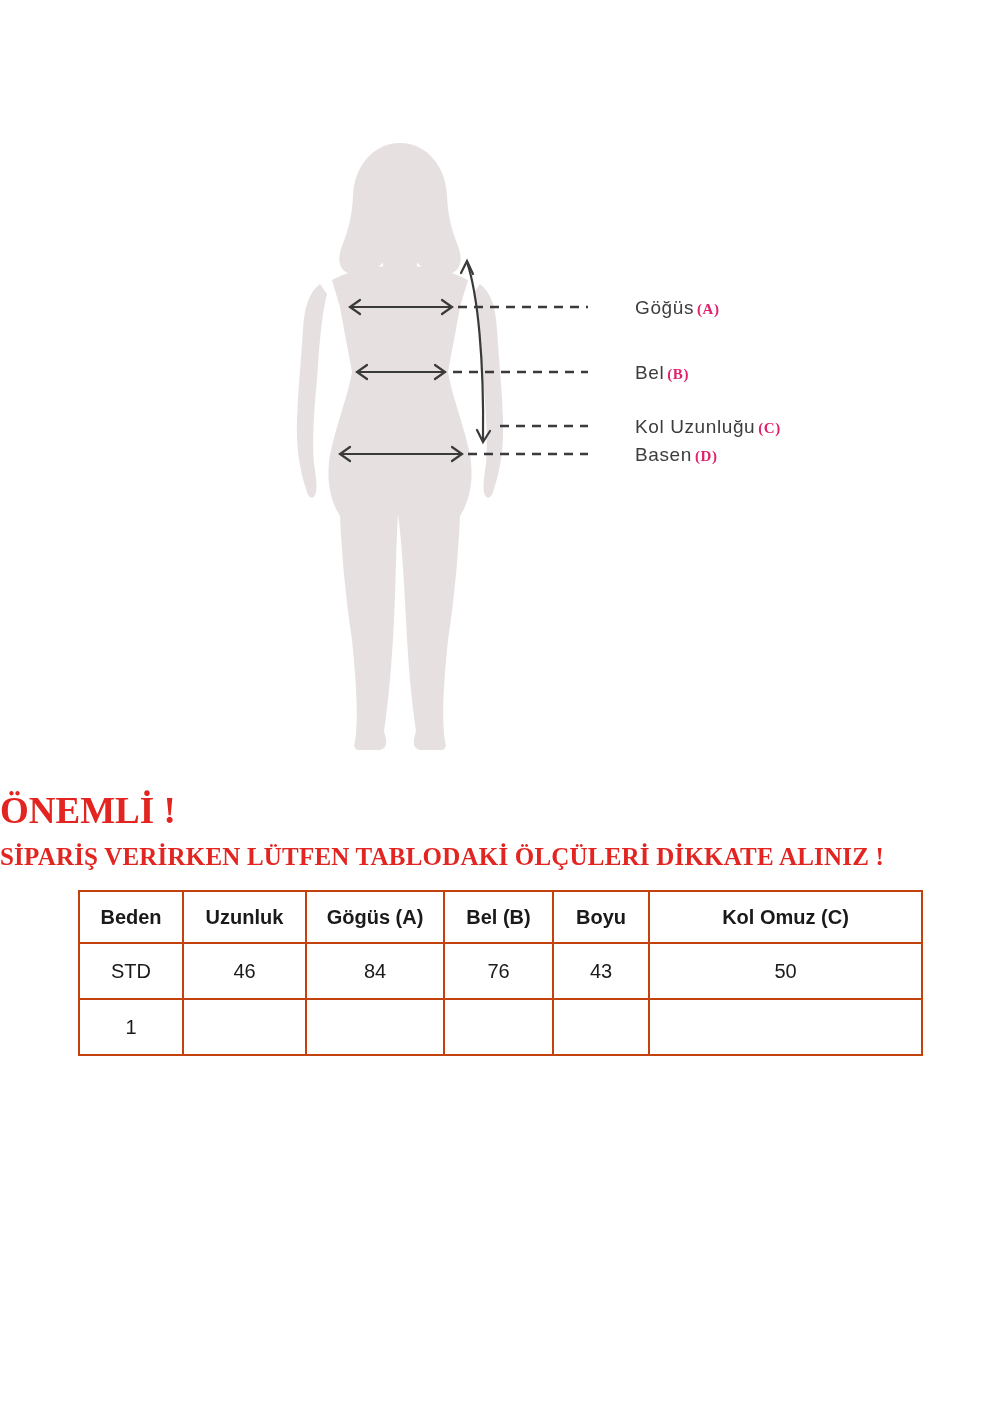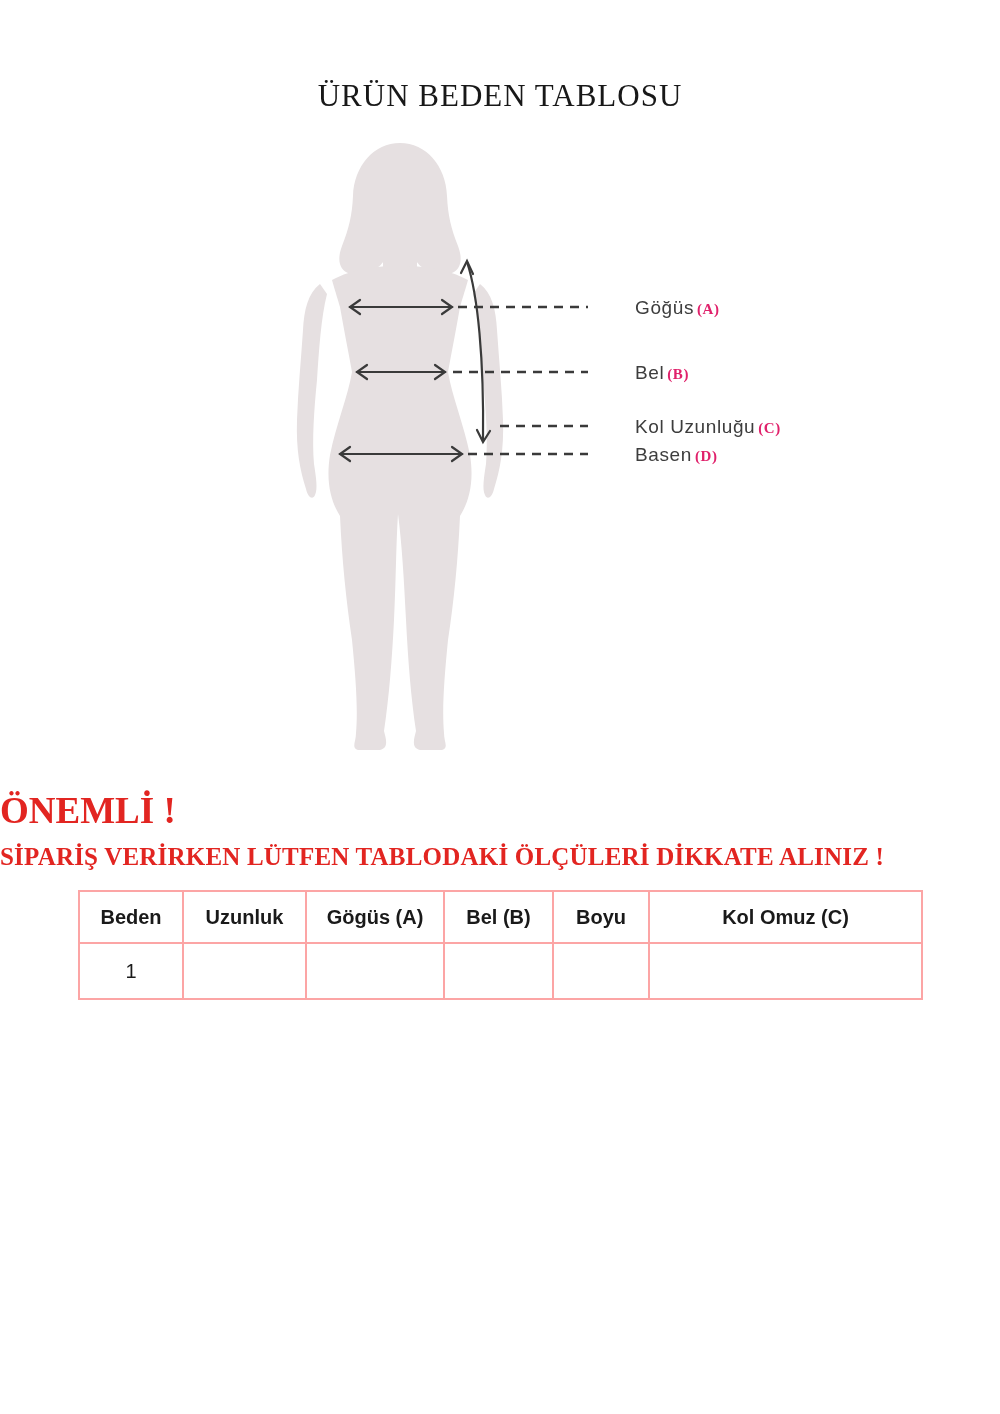--- a/index.html
+++ b/index.html
@@ -75,42 +75,41 @@
   table.size-table {
     position: absolute;
     left: 78px;
     top: 890px;
     width: 843px;
     border-collapse: collapse;
     table-layout: fixed;
   }
   table.size-table th,
   table.size-table td {
-    border: 2px solid #fca5a5;
+    border: 2px solid #c2410c;
     text-align: center;
     vertical-align: middle;
     color: #1a1a1a;
   }
   table.size-table th {
     height: 52px;
     font-size: 20px;
     font-weight: 700;
   }
   table.size-table td {
     height: 56px;
     font-size: 20px;
     font-weight: 400;
   }
 </style>
 </head>
 <body>
 
 <div class="page">
 
-  <div class="page-title">ÜRÜN BEDEN TABLOSU</div>
 
   <svg class="diagram-svg" viewBox="280 135 320 625">
     <g fill="#e6e0e1" stroke="none">
 
       <path d="M 400,143
                C 426,143 446,166 447,196
                C 448,216 451,228 458,246
                C 463,259 461,269 452,273
                C 440,278 421,271 415,259
                L 385,259
@@ -231,20 +230,28 @@
         <th>Beden</th>
         <th>Uzunluk</th>
         <th>Gögüs (A)</th>
         <th>Bel (B)</th>
         <th>Boyu</th>
         <th>Kol Omuz (C)</th>
       </tr>
     </thead>
     <tbody>
       <tr>
+        <td>STD</td>
+        <td>46</td>
+        <td>84</td>
+        <td>76</td>
+        <td>43</td>
+        <td>50</td>
+      </tr>
+      <tr>
         <td>1</td>
         <td></td>
         <td></td>
         <td></td>
         <td></td>
         <td></td>
       </tr>
     </tbody>
   </table>
 

